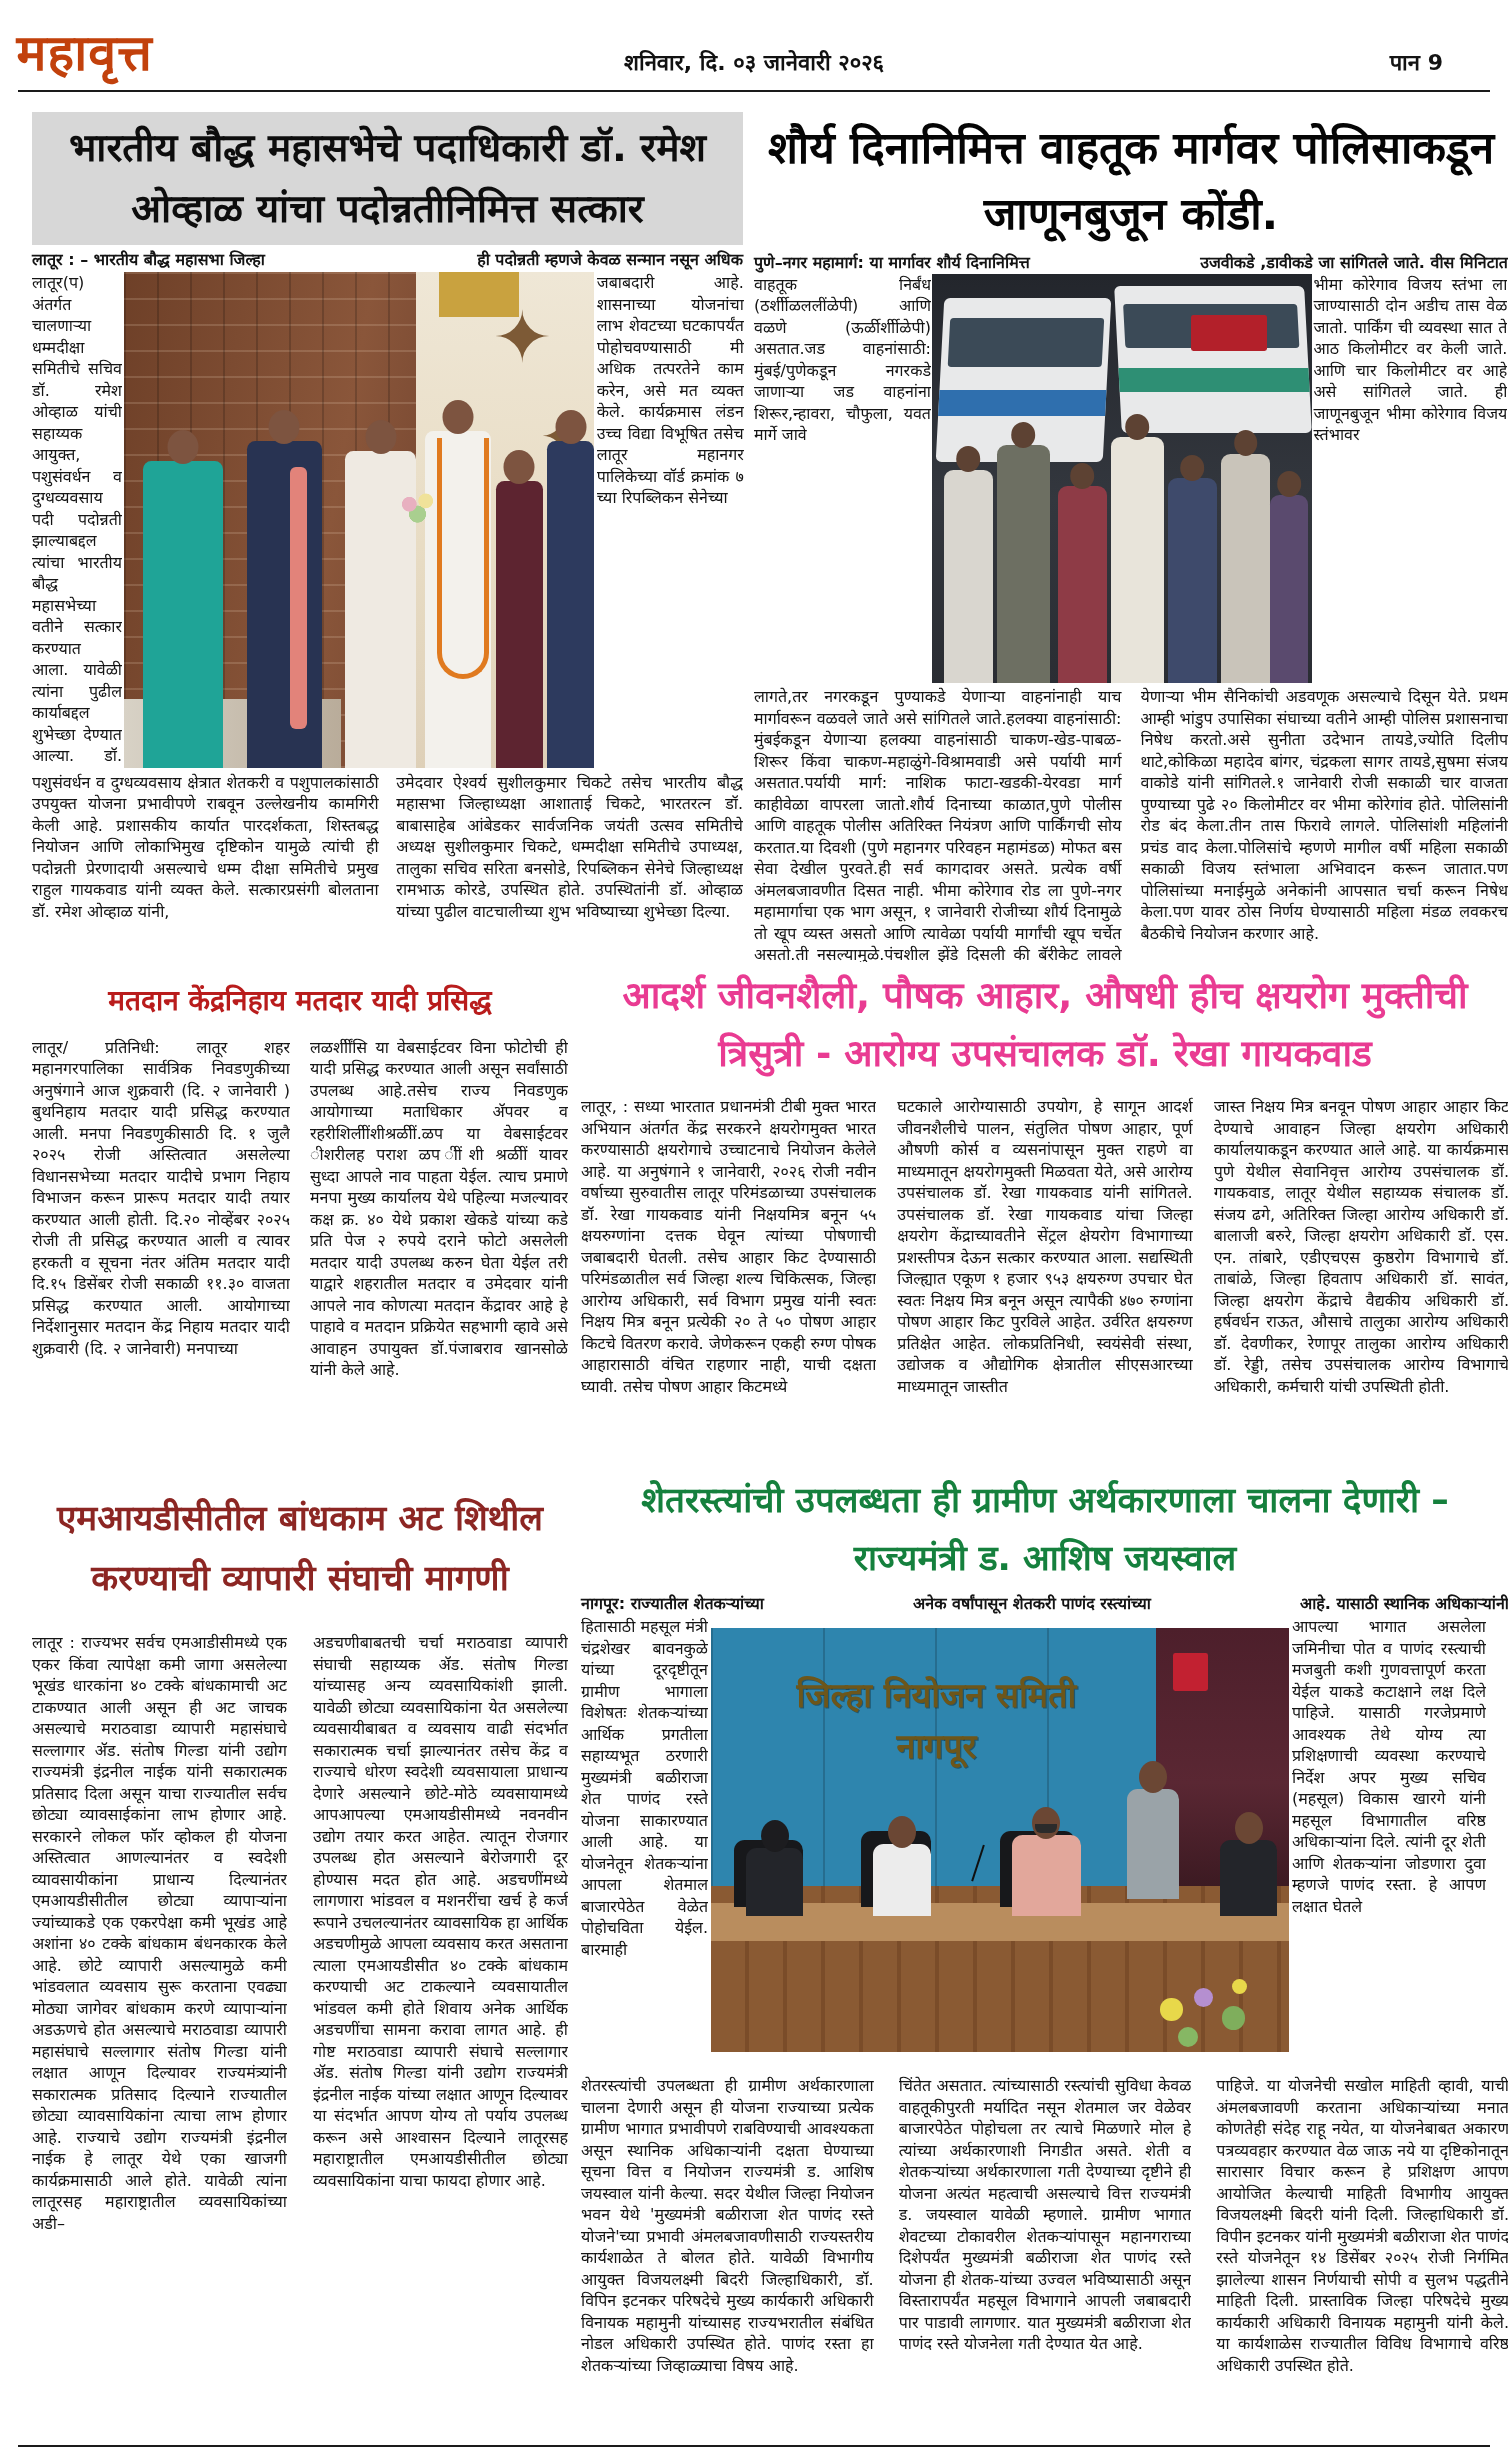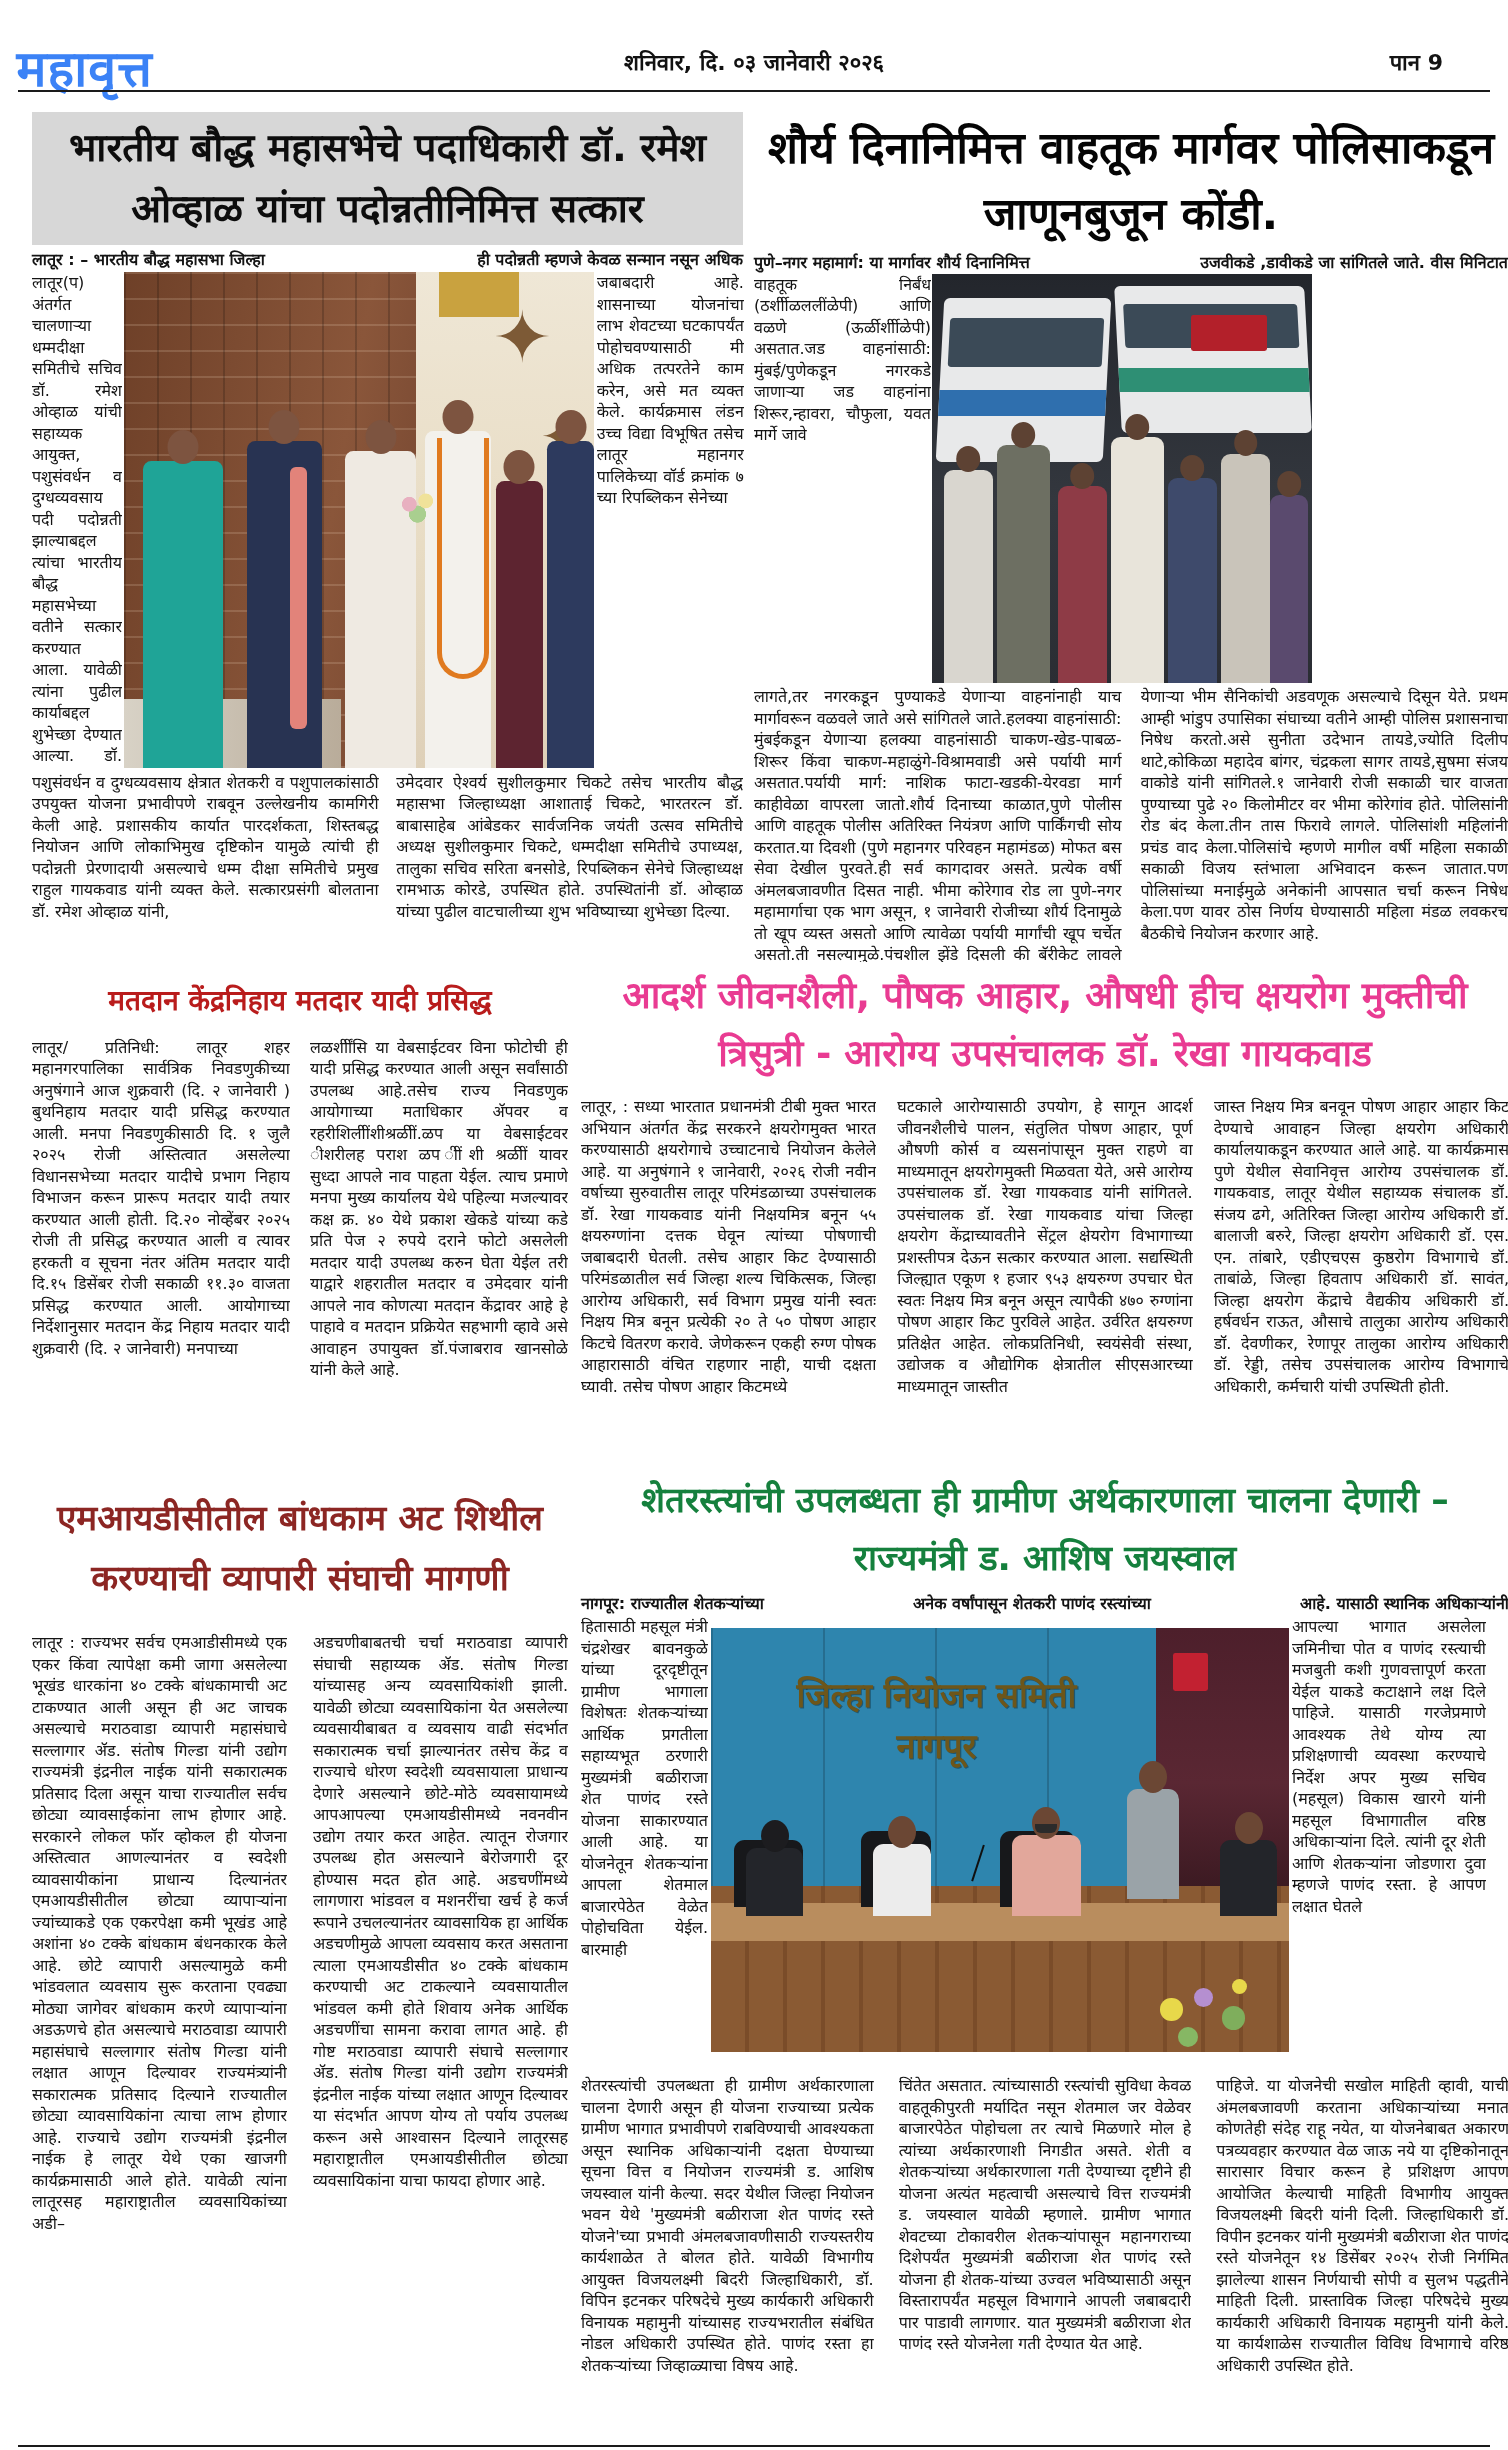--- a/index.html
+++ b/index.html
@@ -1,20 +1,20 @@
 <!DOCTYPE html>
 <html style="font-size:9.4px"><head>
 <meta charset="utf-8">
 <style>
   html,body{margin:0;padding:0;background:#ffffff;}
   .page{position:relative;width:1508px;height:2450px;background:#fff;
         font-family:"DejaVu Sans",sans-serif;color:#141414;overflow:hidden;}
   
   .masthead{position:absolute;left:16.5px;top:16.5px;font-size:50px;font-weight:800;
-            color:#3b82f6;letter-spacing:1.2px;margin-top:16px;}
+            color:#c2410c;letter-spacing:1.2px;}
   .edition-date{position:absolute;left:0;right:0;top:46px;text-align:center;
                 font-size:22px;font-weight:700;color:#111;}
   .page-no{position:absolute;right:65px;top:46px;font-size:22px;font-weight:700;}
   .header-rule{position:absolute;left:17.7px;right:17.7px;top:90px;height:2.4px;background:#1a1a1a;}
   .footer-rule{position:absolute;left:17.7px;right:17.7px;top:2445px;height:2.4px;background:#1a1a1a;}
   
   .article{position:absolute;}
   .hl{font-weight:800;text-align:center;}
   .body-txt{font-size:16px;line-height:21.5px;text-align:justify;overflow:hidden;}
   .intro-row{display:flex;justify-content:space-between;font-size:16px;font-weight:600;
@@ -171,20 +171,21 @@
         <div class="fig2" style="left:62%;bottom:0;width:13%;height:50%;background:#3e4a6b;">
             <span class="head"></span>
           </div>
         <div class="fig2" style="left:76%;bottom:0;width:13%;height:56%;background:#c9c4ba;">
             <span class="head"></span>
           </div>
         <div class="fig2" style="left:89%;bottom:0;width:10%;height:46%;background:#5a4a6e;">
             <span class="head"></span>
           </div>
       </div>
+      <div class="body-txt">भीमा कोरेगाव विजय स्तंभा ला जाण्यासाठी दोन अडीच तास वेळ जातो. पार्किंग ची व्यवस्था सात ते आठ किलोमीटर वर केली जाते. आणि चार किलोमीटर वर आहे असे सांगितले जाते. ही जाणूनबुजून भीमा कोरेगाव विजय स्तंभावर</div>
     </div>
     <div class="colgrid a2-bottom">
       <div class="body-txt">लागते,तर नगरकडून पुण्याकडे येणाऱ्या वाहनांनाही याच मार्गावरून वळवले जाते असे सांगितले जाते.हलक्या वाहनांसाठी: मुंबईकडून येणाऱ्या हलक्या वाहनांसाठी चाकण-खेड-पाबळ-शिरूर किंवा चाकण-महाळुंगे-विश्रामवाडी असे पर्यायी मार्ग असतात.पर्यायी मार्ग: नाशिक फाटा-खडकी-येरवडा मार्ग काहीवेळा वापरला जातो.शौर्य दिनाच्या काळात,पुणे पोलीस आणि वाहतूक पोलीस अतिरिक्त नियंत्रण आणि पार्किंगची सोय करतात.या दिवशी (पुणे महानगर परिवहन महामंडळ) मोफत बस सेवा देखील पुरवते.ही सर्व कागदावर असते. प्रत्येक वर्षी अंमलबजावणीत दिसत नाही. भीमा कोरेगाव रोड ला पुणे-नगर महामार्गाचा एक भाग असून, १ जानेवारी रोजीच्या शौर्य दिनामुळे तो खूप व्यस्त असतो आणि त्यावेळा पर्यायी मार्गांची खूप चर्चेत असतो.ती नसल्यामुळे.पंचशील झेंडे दिसली की बॅरीकेट लावले जातात आणि रास्ता बंद आहे पुढे जाऊन</div>
       <div class="body-txt">येणाऱ्या भीम सैनिकांची अडवणूक असल्याचे दिसून येते. प्रथम आम्ही भांडुप उपासिका संघाच्या वतीने आम्ही पोलिस प्रशासनाचा निषेध करतो.असे सुनीता उदेभान तायडे,ज्योति दिलीप थाटे,कोकिळा महादेव बांगर, चंद्रकला सागर तायडे,सुषमा संजय वाकोडे यांनी सांगितले.१ जानेवारी रोजी सकाळी चार वाजता पुण्याच्या पुढे २० किलोमीटर वर भीमा कोरेगांव होते. पोलिसांनी रोड बंद केला.तीन तास फिरावे लागले. पोलिसांशी महिलांनी प्रचंड वाद केला.पोलिसांचे म्हणणे मागील वर्षी महिला सकाळी सकाळी विजय स्तंभाला अभिवादन करून जातात.पण पोलिसांच्या मनाईमुळे अनेकांनी आपसात चर्चा करून निषेध केला.पण यावर ठोस निर्णय घेण्यासाठी महिला मंडळ लवकरच बैठकीचे नियोजन करणार आहे.</div>
     </div>
   </div>
 
   <div class="article" style="left:32px;top:975px;width:536px;">
     <div class="hl a3-hl">मतदान केंद्रनिहाय मतदार यादी प्रसिद्ध</div>
     <div class="colgrid a3-body">

